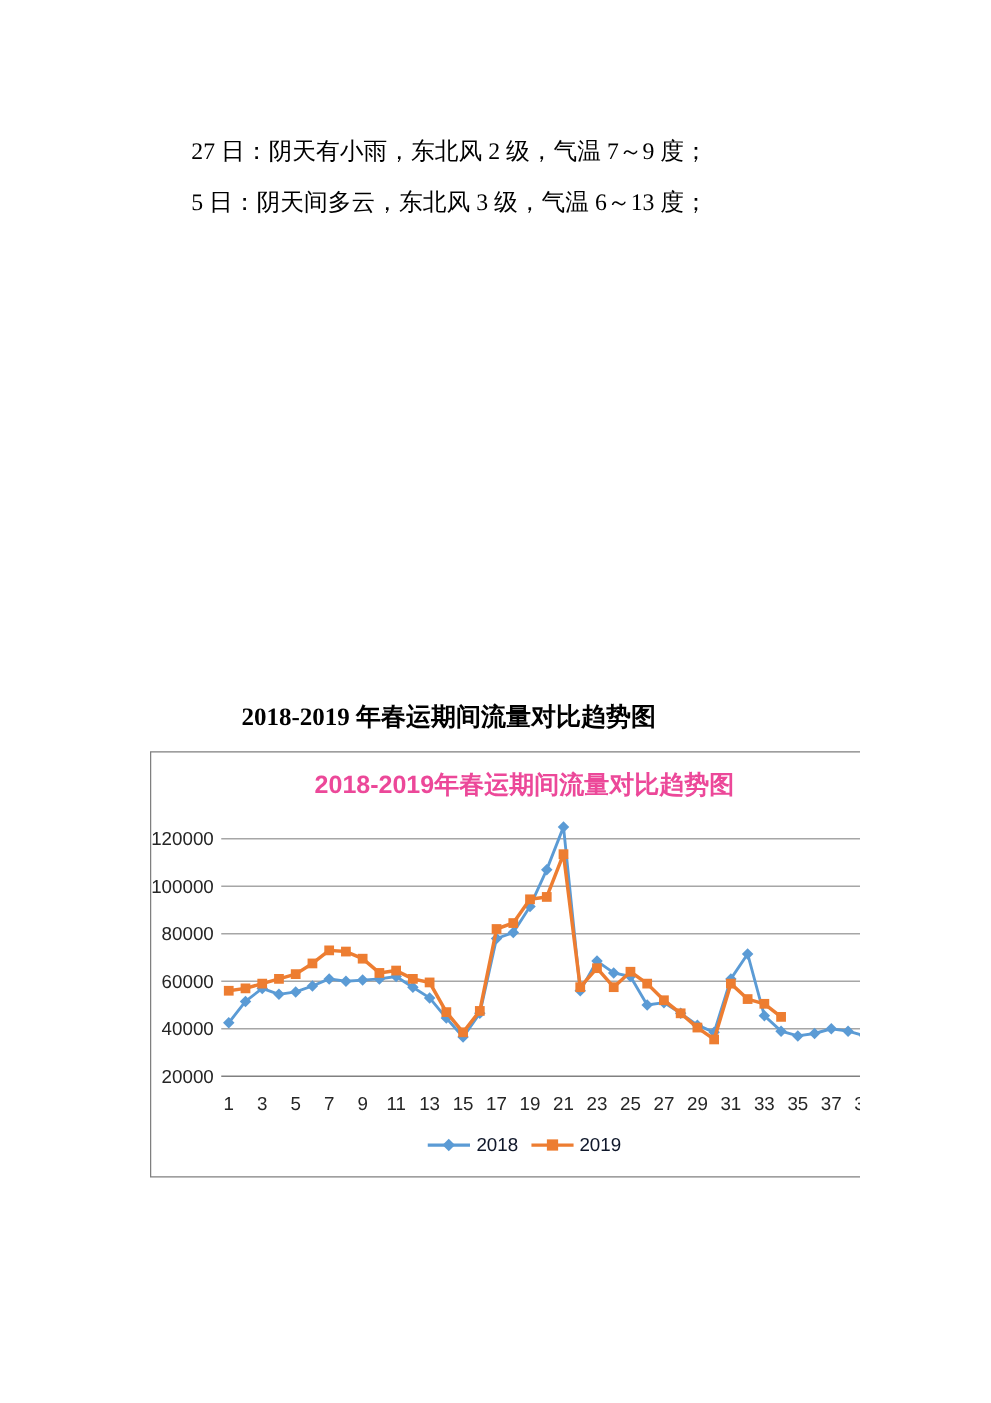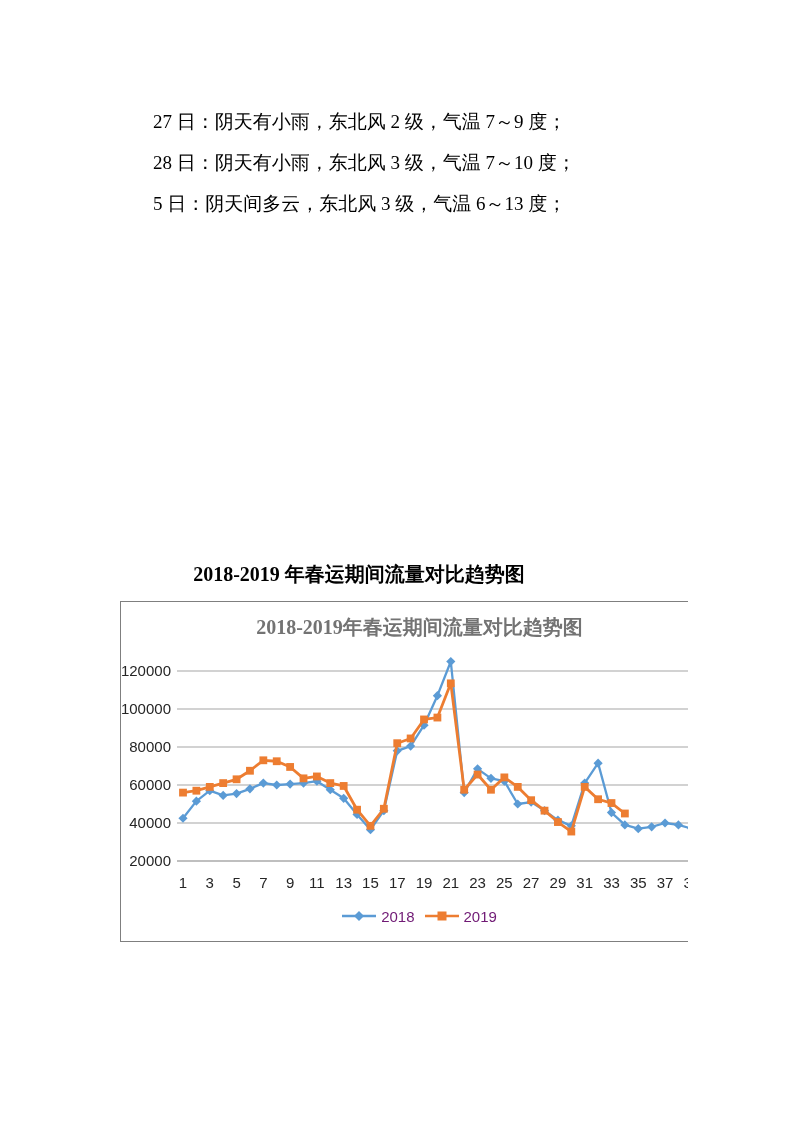--- a/index.html
+++ b/index.html
@@ -23,41 +23,40 @@
     position:absolute;left:15px;top:554px;width:100%;
     text-align:center;font-size:20px;font-weight:bold;line-height:41px;
   }
   .chart-frame{
     position:absolute;left:120px;top:601px;width:599px;height:341px;
     border:1px solid #7f7f7f;background:#fff;box-sizing:border-box;
   }
   .chart-title{
     position:absolute;left:0;top:12px;width:100%;
     text-align:center;font-size:20px;font-weight:bold;
-    font-family:Liberation Serif, serif;
-    color:#737373;
+    font-family:Liberation Sans, sans-serif;
+    color:#ec4899;
   }
   .chart-svg{position:absolute;left:0;top:0;}
   .chart-legend{
     position:absolute;left:0;top:303px;width:100%;height:22px;
     display:flex;justify-content:center;align-items:center;gap:10px;
     font-family:"Liberation Sans","DejaVu Sans",sans-serif;
-    font-size:15px;color:#701a75;
+    font-size:15px;color:#0f172a;
   }
   .legend-item{display:flex;align-items:center;gap:5px;}
   .legend-marker{display:inline-flex;align-items:center;height:12px;}
 </style>
 </head>
 <body>
 
 <div class="page">
 
   <div class="text-block">
     <p>27 日：阴天有小雨，东北风 2 级，气温 7～9 度；</p>
-    <p>28 日：阴天有小雨，东北风 3 级，气温 7～10 度；</p>
     <p>5 日：阴天间多云，东北风 3 级，气温 6～13 度；</p>
   </div>
 
   <div class="doc-caption">2018-2019 年春运期间流量对比趋势图</div>
 
   <div class="chart-frame">
     <svg id="chart-svg" class="chart-svg" width="599" height="341" viewBox="0 0 599 341" xmlns="http://www.w3.org/2000/svg">
         <line x1="56" y1="259" x2="592" y2="259" stroke="#808080" stroke-width="1.2"></line>
         <text x="50" y="264" text-anchor="end" font-family="&quot;Liberation Sans&quot;,&quot;DejaVu Sans&quot;,sans-serif" font-size="15" fill="#262626">20000</text>
         <line x1="56" y1="221" x2="592" y2="221" stroke="#a6a6a6" stroke-width="1.2"></line>

